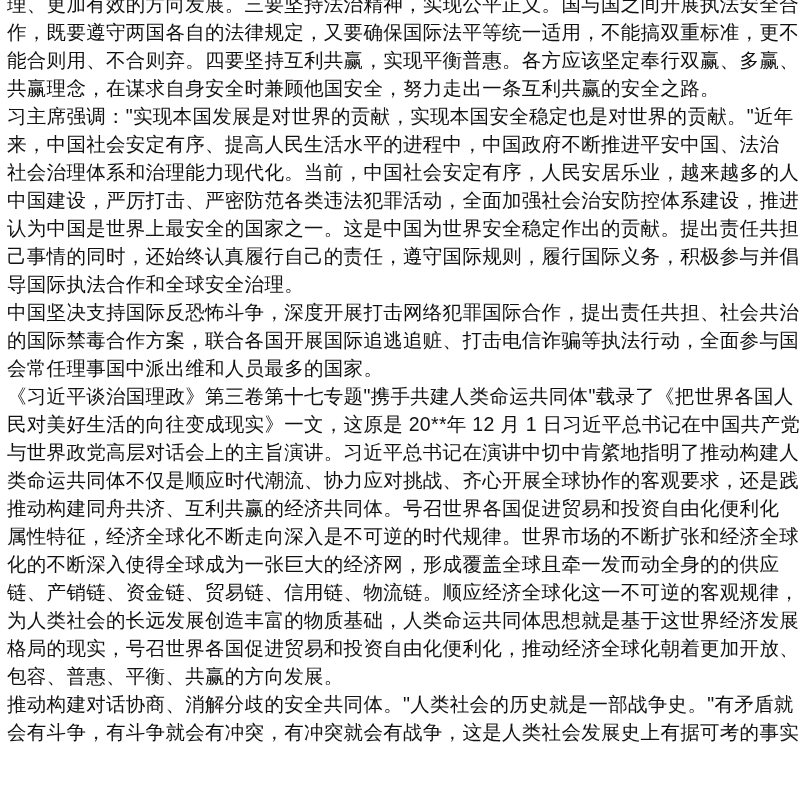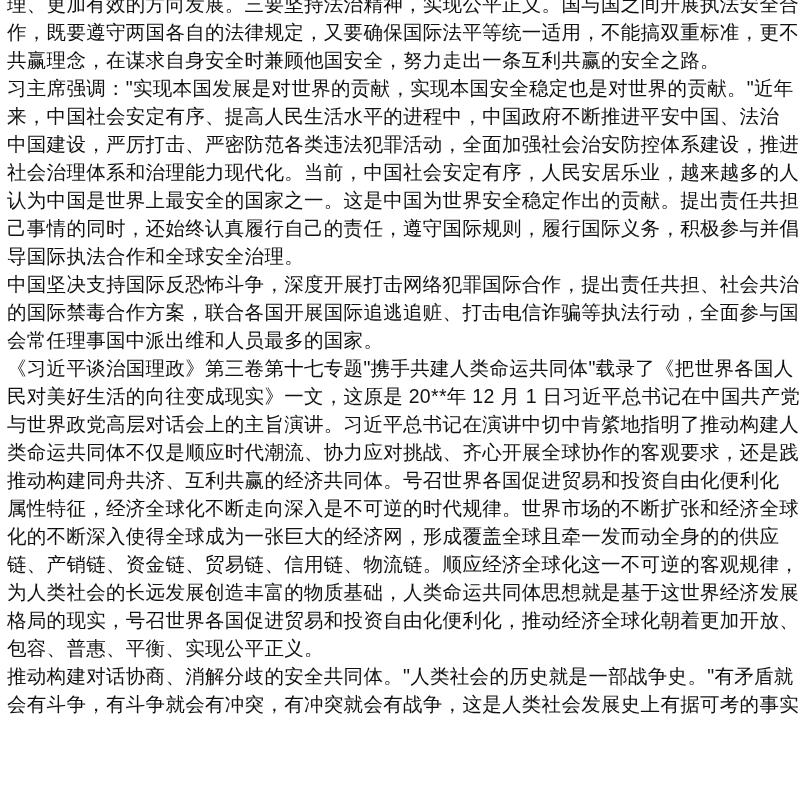--- a/index.html
+++ b/index.html
@@ -33,37 +33,38 @@
     font-weight: 400;
     -webkit-font-smoothing: antialiased;
   }
 </style>
 </head>
 <body>
 
 <div class="page">
   <div class="line">理、更加有效的方向发展。三要坚持法治精神，实现公平正义。国与国之间开展执法安全合</div>
   <div class="line">作，既要遵守两国各自的法律规定，又要确保国际法平等统一适用，不能搞双重标准，更不</div>
+  <div class="line">能合则用、不合则弃。四要坚持互利共赢，实现平衡普惠。各方应该坚定奉行双赢、多赢、</div>
   <div class="line">共赢理念，在谋求自身安全时兼顾他国安全，努力走出一条互利共赢的安全之路。</div>
   <div class="line">习主席强调："实现本国发展是对世界的贡献，实现本国安全稳定也是对世界的贡献。"近年</div>
   <div class="line">来，中国社会安定有序、提高人民生活水平的进程中，中国政府不断推进平安中国、法治</div>
+  <div class="line">社会治理体系和治理能力现代化。当前，中国社会安定有序，人民安居乐业，越来越多的人</div>
   <div class="line">中国建设，严厉打击、严密防范各类违法犯罪活动，全面加强社会治安防控体系建设，推进</div>
-  <div class="line">社会治理体系和治理能力现代化。当前，中国社会安定有序，人民安居乐业，越来越多的人</div>
   <div class="line">认为中国是世界上最安全的国家之一。这是中国为世界安全稳定作出的贡献。提出责任共担</div>
   <div class="line">己事情的同时，还始终认真履行自己的责任，遵守国际规则，履行国际义务，积极参与并倡</div>
   <div class="line">导国际执法合作和全球安全治理。</div>
   <div class="line">中国坚决支持国际反恐怖斗争，深度开展打击网络犯罪国际合作，提出责任共担、社会共治</div>
   <div class="line">的国际禁毒合作方案，联合各国开展国际追逃追赃、打击电信诈骗等执法行动，全面参与国</div>
   <div class="line">会常任理事国中派出维和人员最多的国家。</div>
   <div class="line">《习近平谈治国理政》第三卷第十七专题"携手共建人类命运共同体"载录了《把世界各国人</div>
   <div class="line">民对美好生活的向往变成现实》一文，这原是 20**年 12 月 1 日习近平总书记在中国共产党</div>
   <div class="line">与世界政党高层对话会上的主旨演讲。习近平总书记在演讲中切中肯綮地指明了推动构建人</div>
   <div class="line">类命运共同体不仅是顺应时代潮流、协力应对挑战、齐心开展全球协作的客观要求，还是践</div>
   <div class="line">推动构建同舟共济、互利共赢的经济共同体。号召世界各国促进贸易和投资自由化便利化</div>
   <div class="line">属性特征，经济全球化不断走向深入是不可逆的时代规律。世界市场的不断扩张和经济全球</div>
   <div class="line">化的不断深入使得全球成为一张巨大的经济网，形成覆盖全球且牵一发而动全身的的供应</div>
   <div class="line">链、产销链、资金链、贸易链、信用链、物流链。顺应经济全球化这一不可逆的客观规律，</div>
   <div class="line">为人类社会的长远发展创造丰富的物质基础，人类命运共同体思想就是基于这世界经济发展</div>
   <div class="line">格局的现实，号召世界各国促进贸易和投资自由化便利化，推动经济全球化朝着更加开放、</div>
-  <div class="line">包容、普惠、平衡、实现公平正义。</div>
+  <div class="line">包容、普惠、平衡、共赢的方向发展。</div>
   <div class="line">推动构建对话协商、消解分歧的安全共同体。"人类社会的历史就是一部战争史。"有矛盾就</div>
   <div class="line">会有斗争，有斗争就会有冲突，有冲突就会有战争，这是人类社会发展史上有据可考的事实</div>
 </div>
 
 </body></html>

